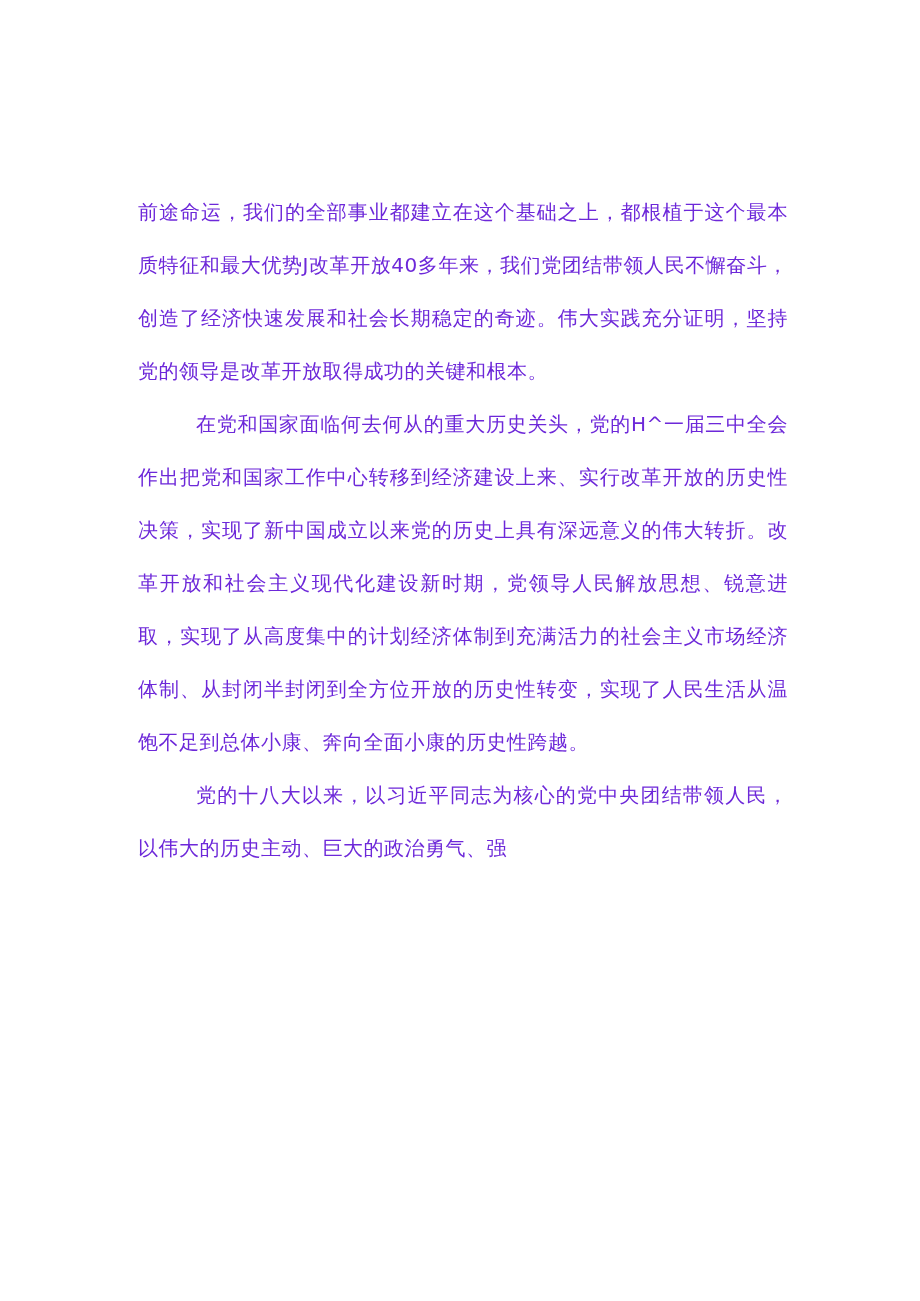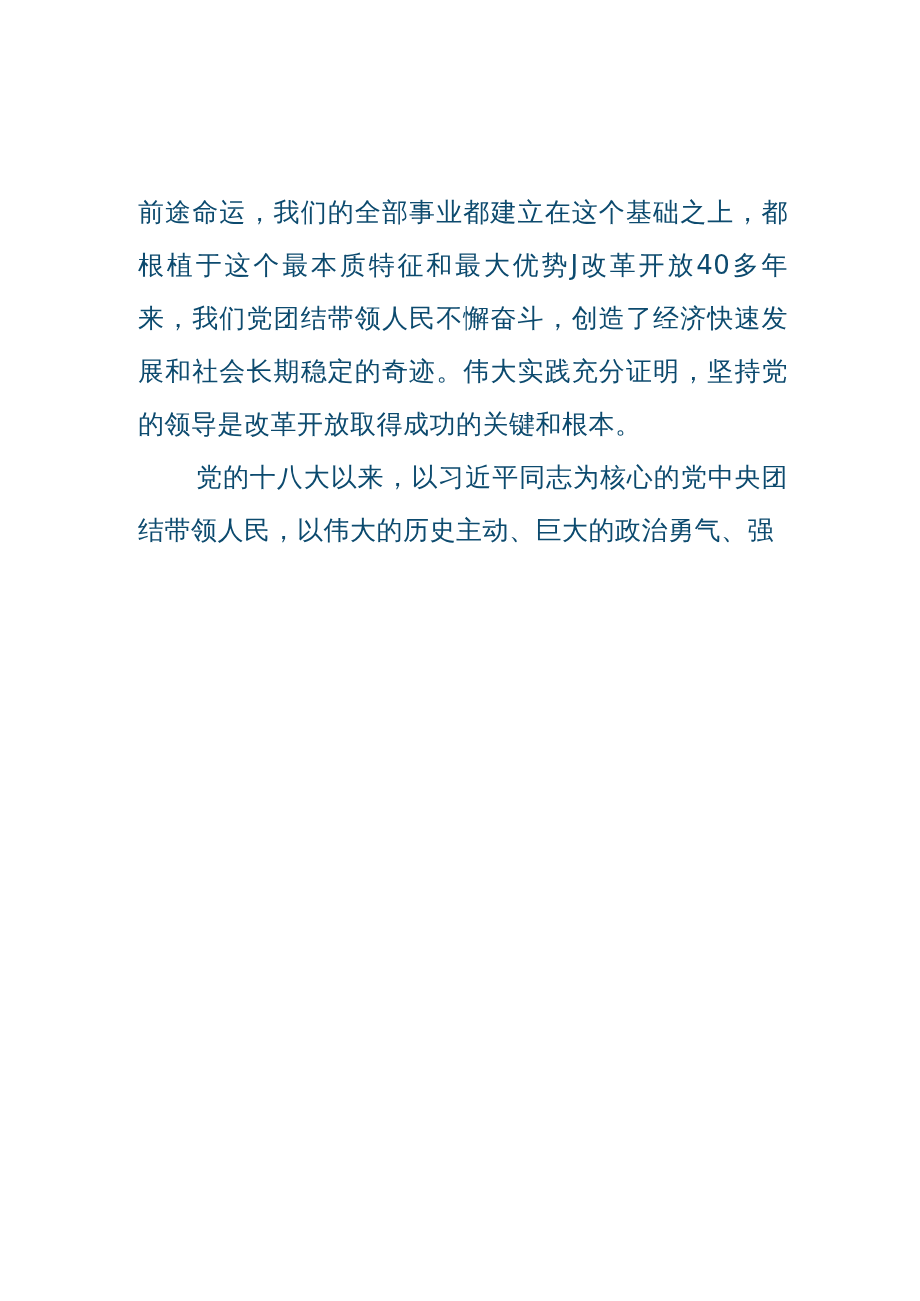--- a/index.html
+++ b/index.html
@@ -16,34 +16,35 @@
     box-sizing: border-box;
   }
   .doc-body {
     position: absolute;
     left: 138px;
     top: 186px;
     width: 650px;
   }
   .para {
     font-family: "DejaVu Sans", "Liberation Sans", sans-serif;
-    font-size: 26px;
+    font-size: 20px;
     line-height: 53px;
-    color: #0c4a6e;
+    color: #6d28d9;
     letter-spacing: 0.5px;
     text-align: justify;
     text-justify: inter-character;
     margin: 0 0 0 0;
     word-break: break-all;
   }
   .para.indent {
     text-indent: 58px;
   }
 </style>
 </head>
 <body>
 
 <div class="page">
   <div class="doc-body">
     <p class="para">前途命运，我们的全部事业都建立在这个基础之上，都根植于这个最本质特征和最大优势J改革开放40多年来，我们党团结带领人民不懈奋斗，创造了经济快速发展和社会长期稳定的奇迹。伟大实践充分证明，坚持党的领导是改革开放取得成功的关键和根本。</p>
+    <p class="para indent">在党和国家面临何去何从的重大历史关头，党的H^一届三中全会作出把党和国家工作中心转移到经济建设上来、实行改革开放的历史性决策，实现了新中国成立以来党的历史上具有深远意义的伟大转折。改革开放和社会主义现代化建设新时期，党领导人民解放思想、锐意进取，实现了从高度集中的计划经济体制到充满活力的社会主义市场经济体制、从封闭半封闭到全方位开放的历史性转变，实现了人民生活从温饱不足到总体小康、奔向全面小康的历史性跨越。</p>
     <p class="para indent">党的十八大以来，以习近平同志为核心的党中央团结带领人民，以伟大的历史主动、巨大的政治勇气、强</p>
   </div>
 </div>
 
 </body></html>

